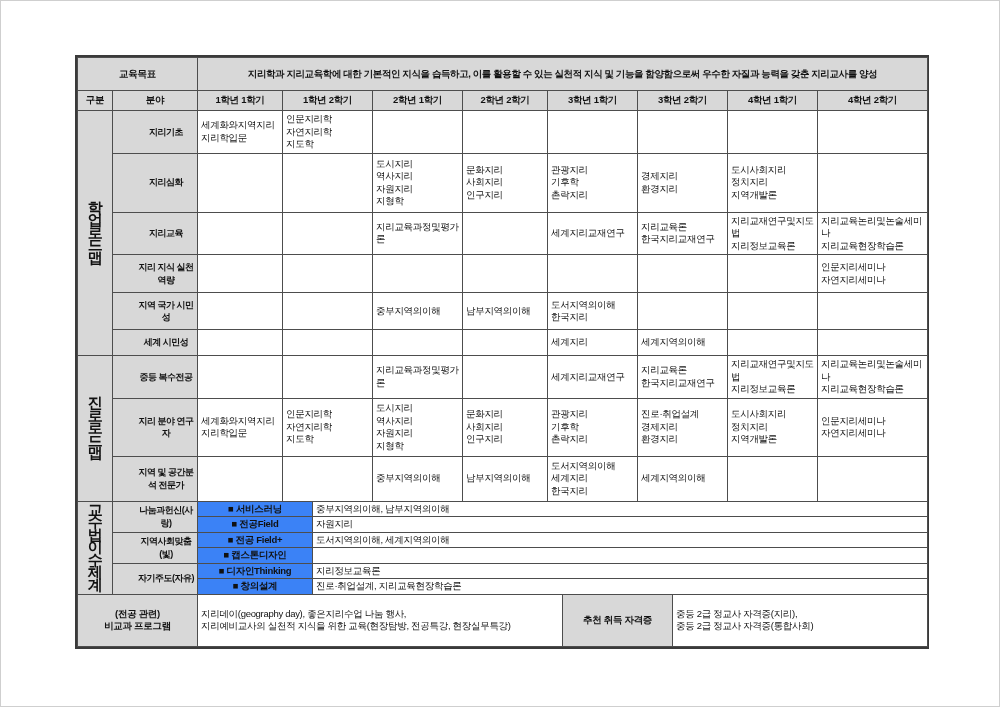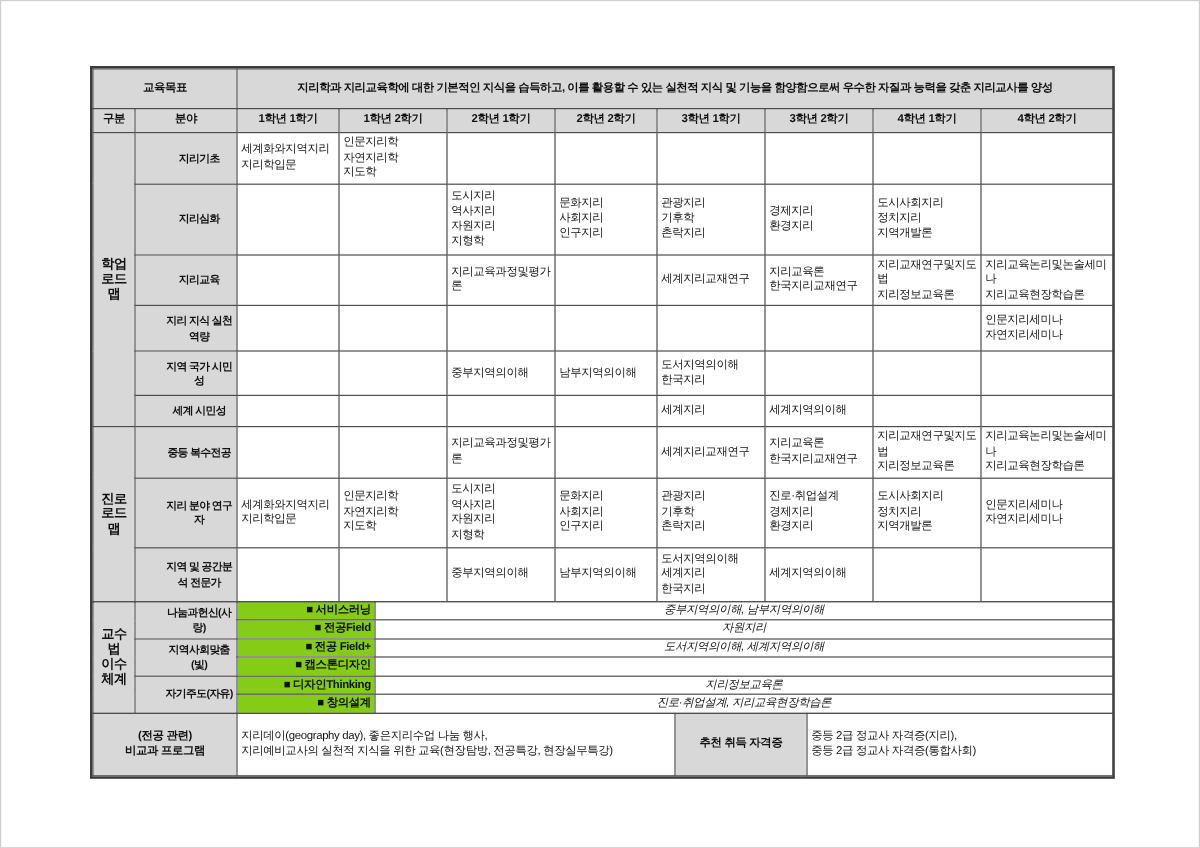--- a/index.html
+++ b/index.html
@@ -9,25 +9,25 @@
   .tbl-wrap { position:absolute; left:74px; top:54px; width:850px; border:2px solid #3a3a3a; }
   table.t { border-collapse:collapse; table-layout:fixed; width:850px; }
   table.t + table.t { margin-top:-1px; }
   th, td { border:1px solid #4d4d4d; padding:1px 3px; font-size:9.5px; line-height:12.5px;
            vertical-align:middle; overflow:hidden; box-sizing:border-box; }
   th { background:#d8d8d8; font-weight:bold; text-align:center; letter-spacing:-0.3px; }
   td { background:#ffffff; text-align:center; }
   .pre { white-space:pre-line; }
   .goal { white-space:nowrap; font-size:9.5px; letter-spacing:-0.4px; }
   .val { font-weight:bold; }
-  .sec { font-size:11px; }
+  .sec { font-size:15px; }
   .area { font-size:9px; letter-spacing:-0.5px;padding-left:25px; }
   .course { text-align:left; white-space:pre-line; letter-spacing:-0.3px; padding:2px 3px; }
-  .pitem { text-align:right; font-weight:bold; white-space:nowrap; letter-spacing:-0.3px; background:#84cc16; }
-  .pval { text-align:center; letter-spacing:-0.3px;font-style:italic; }
+  .pitem { text-align:center; font-weight:bold; white-space:nowrap; letter-spacing:-0.3px; background:#3b82f6; }
+  .pval { text-align:left; letter-spacing:-0.3px; }
 </style>
 </head>
 <body>
 
 <div class="page">
   <div class="tbl-wrap">
 
     <table class="t">
       <colgroup>
           <col style="width:120px">

